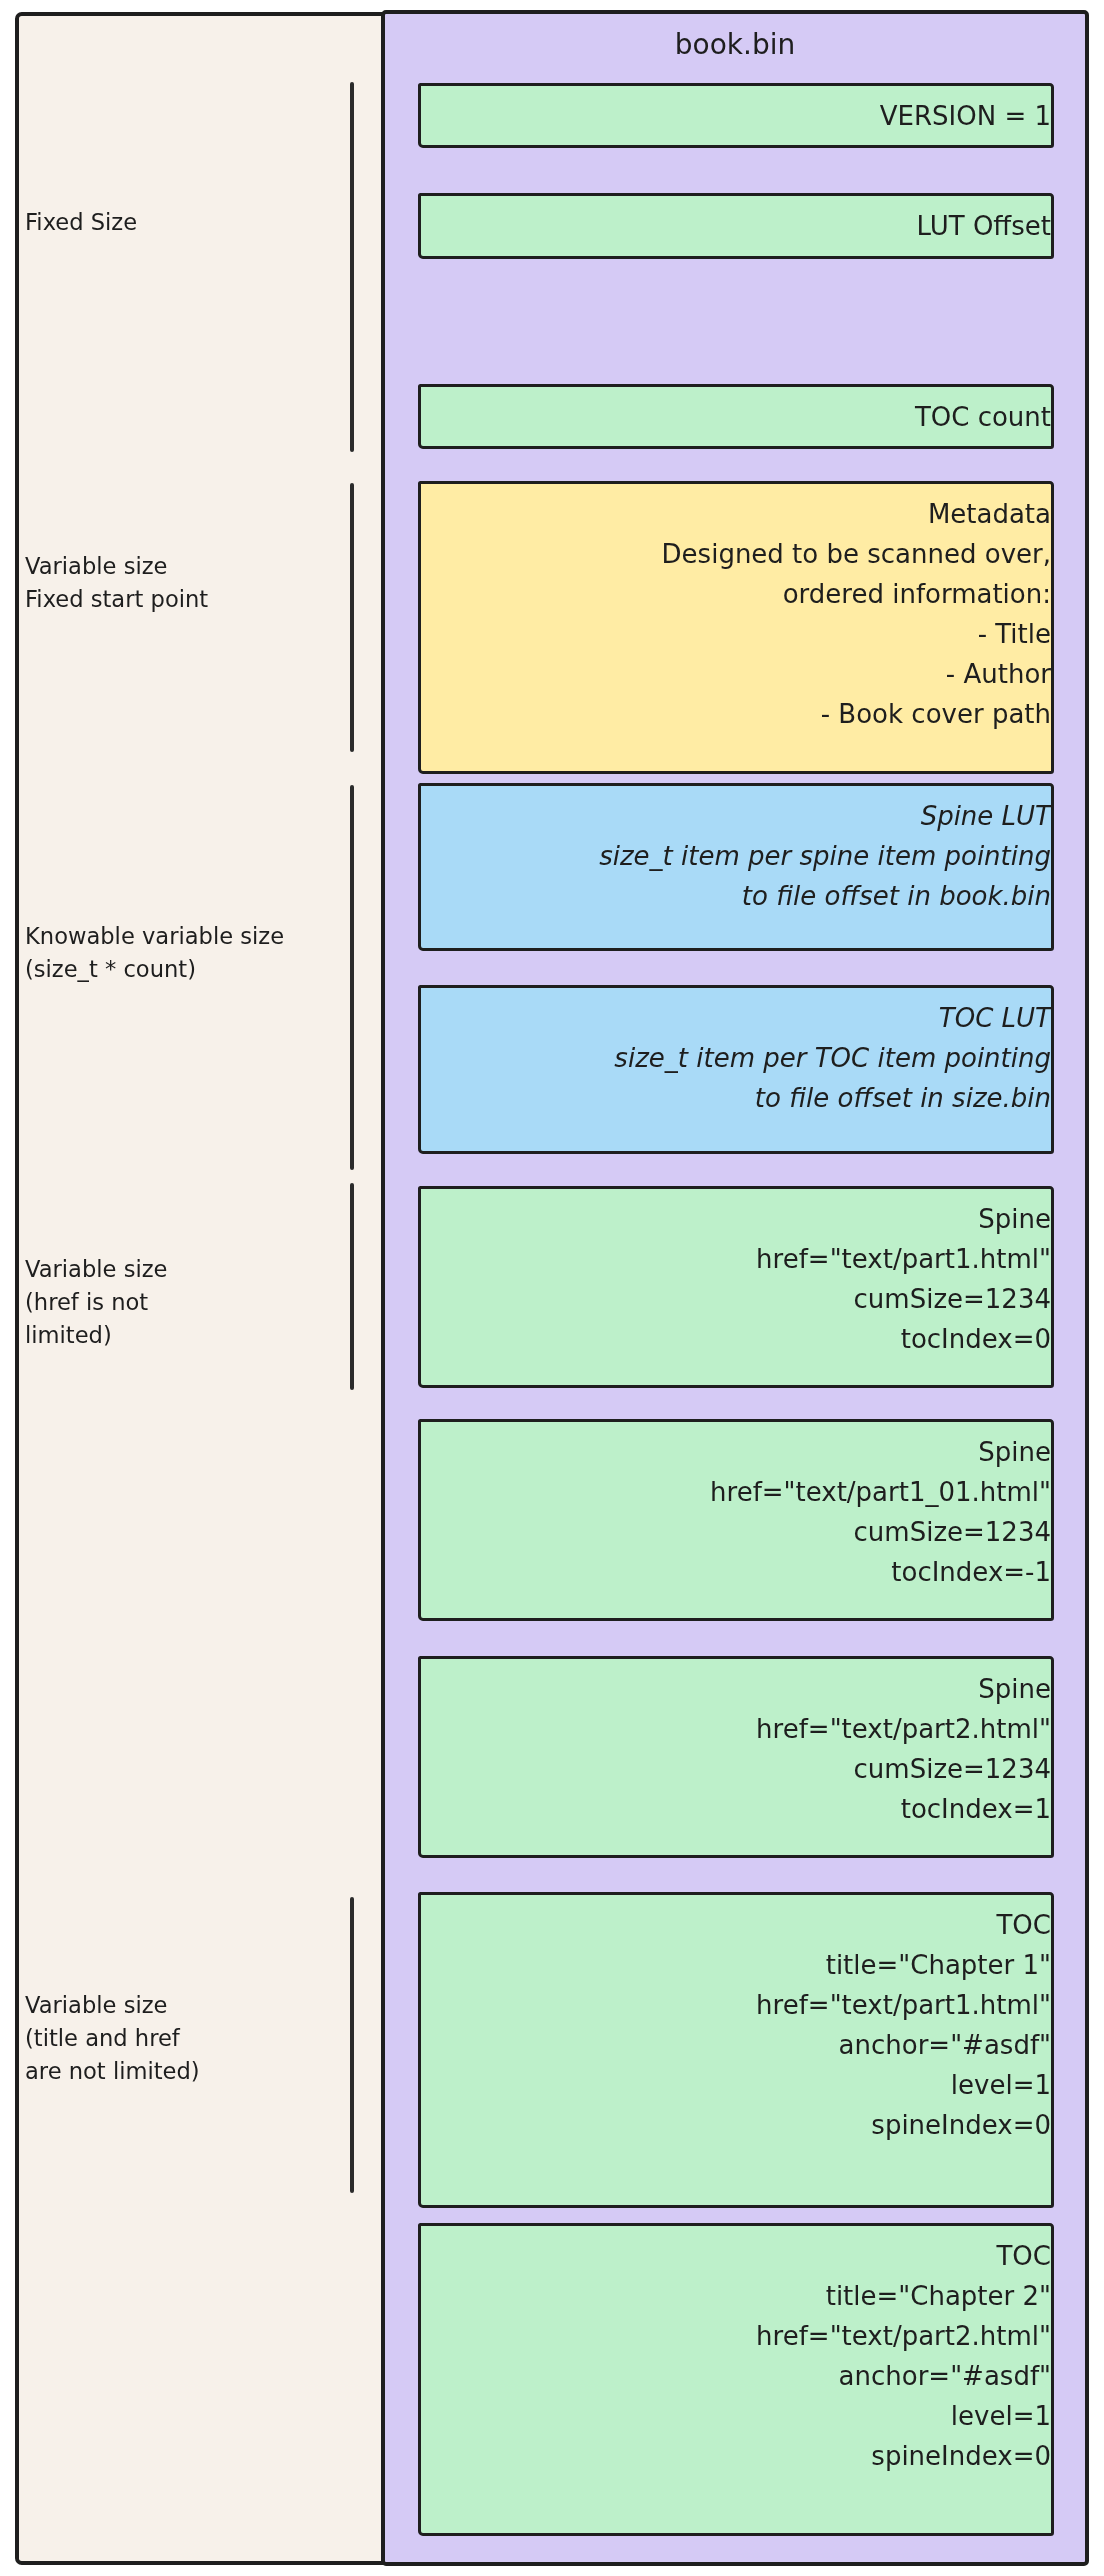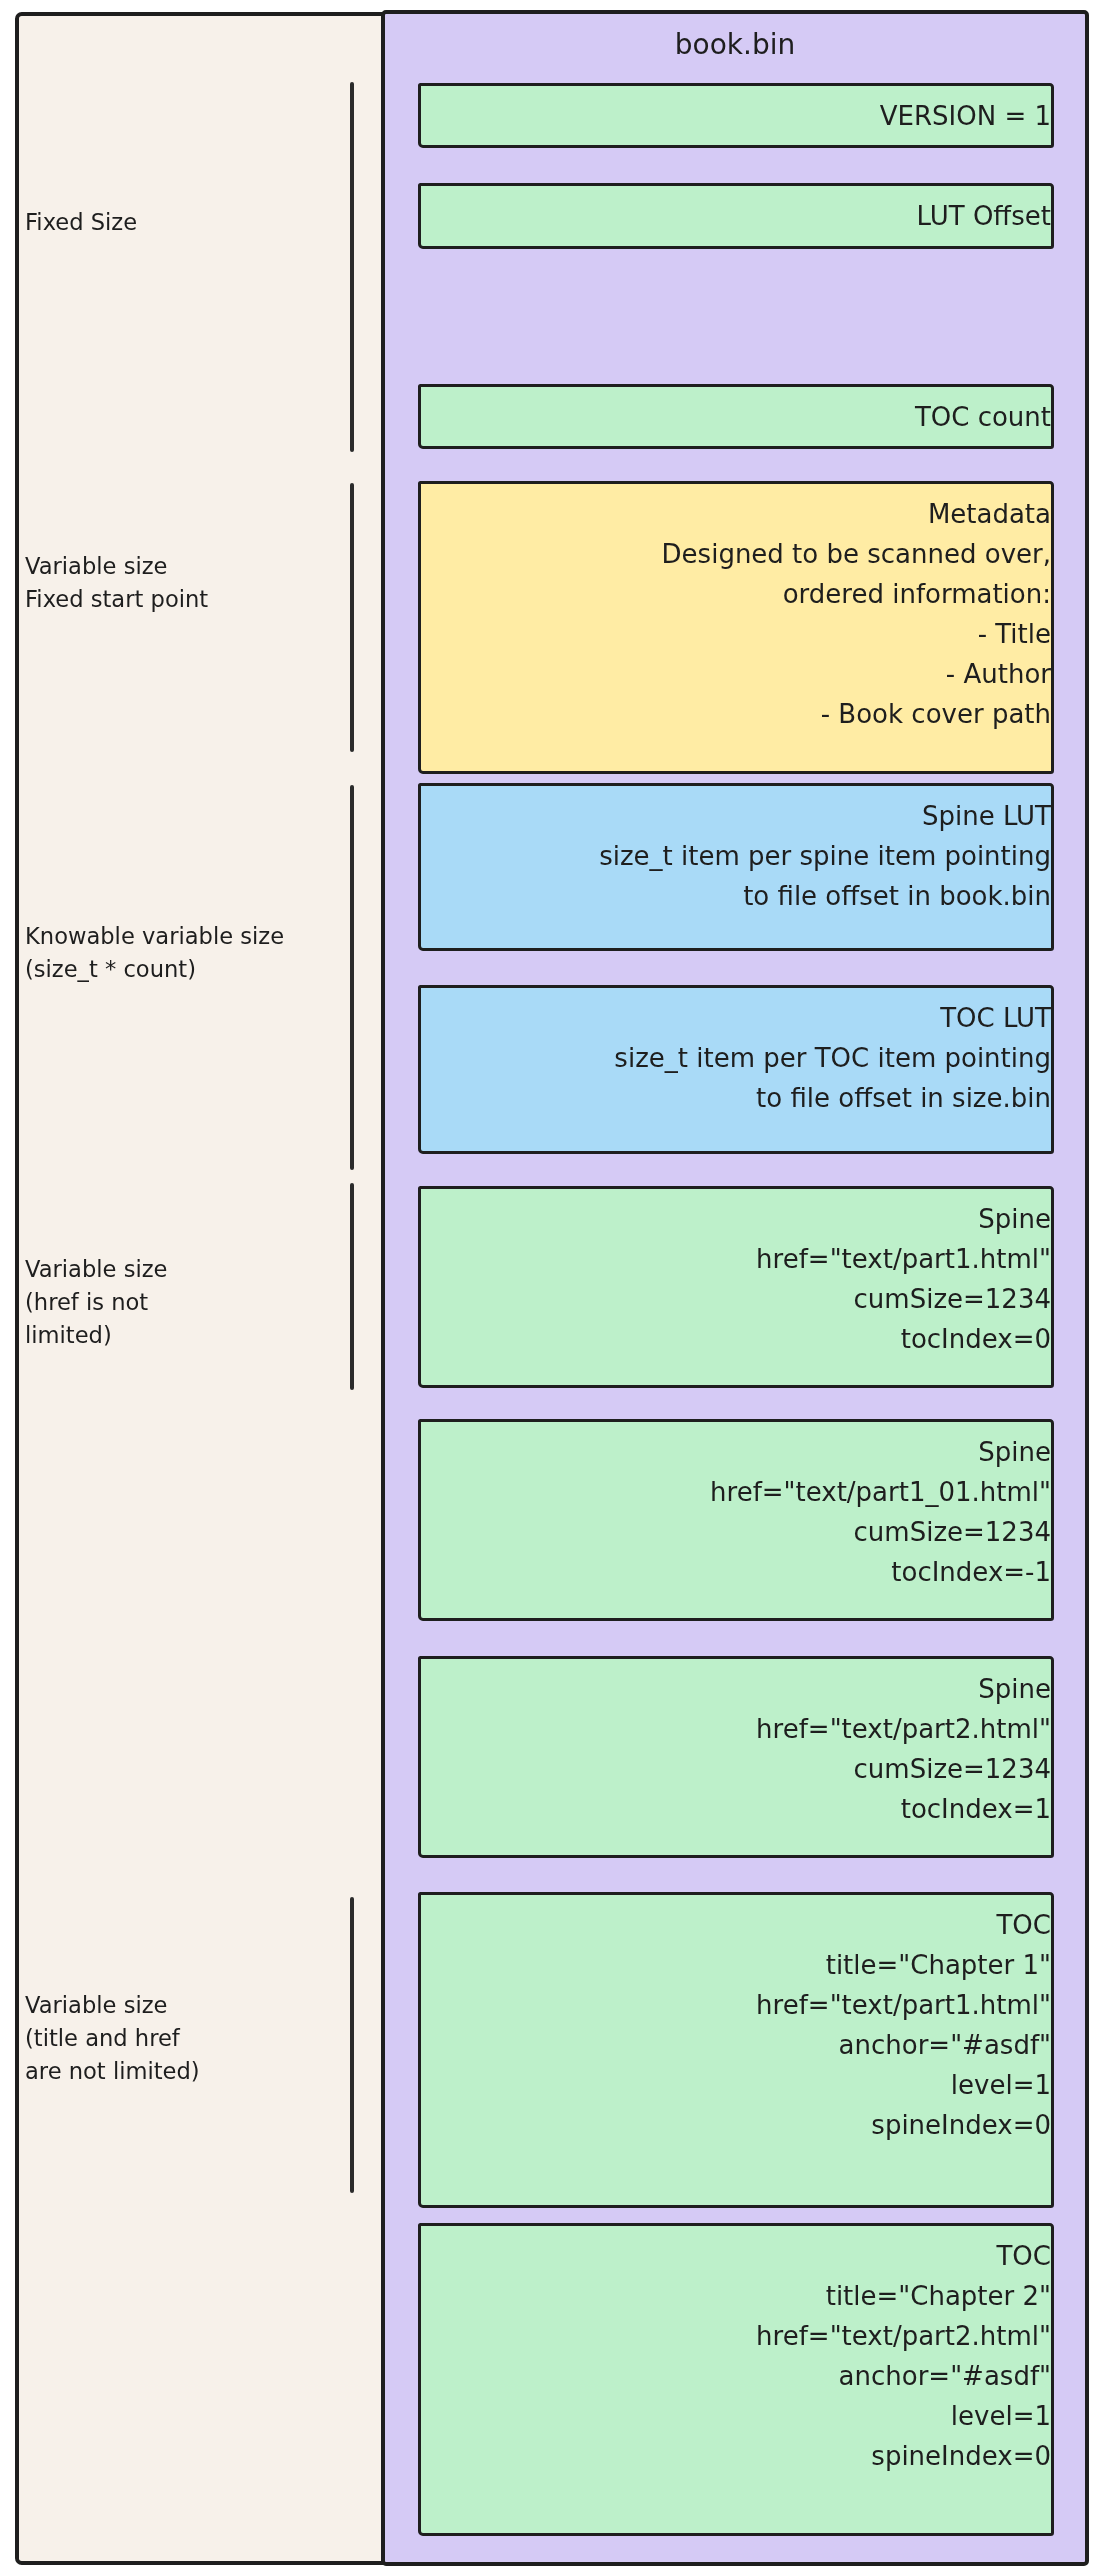--- a/index.html
+++ b/index.html
@@ -57,21 +57,21 @@
     border-radius:2.5px 4.2px 3.3px 5px;
     font-size:26px;
     line-height:40px;
     white-space:pre;
     padding:10px 0 0 16.7px;
     overflow:hidden;
     text-align:right;
   }
   .green{background:var(--green);}
   .yellow{background:var(--yellow);}
-  .blue{background:var(--blue);}
+  .blue{background:var(--blue);font-style:italic;}
 </style>
 </head>
 <body>
 
 <div class="canvas">
 
   <div class="left-panel"></div>
 
   <div class="bracket" style="top:82px;height:370px"></div>
   <div class="bracket" style="top:483px;height:269px"></div>
@@ -88,21 +88,21 @@
 (href is not
 limited)</div>
   <div class="side-label" style="top:1989px">Variable size
 (title and href
 are not limited)</div>
 
   <div class="book-container">
     <div class="book-title">book.bin</div>
 
     <div class="bin-box green" style="top:69px;height:65px">VERSION = 1</div>
-    <div class="bin-box green" style="top:169px;height:66px">LUT Offset</div>
+    <div class="bin-box green" style="top:179px;height:66px">LUT Offset</div>
     <div class="bin-box yellow" style="top:467px;height:293px">Metadata
      Designed to be scanned over,
      ordered information:
          - Title
          - Author
          - Book cover path</div>
     <div class="bin-box green" style="top:370px;height:65px">TOC count</div>
     <div class="bin-box blue" style="top:769px;height:168px">Spine LUT
      size_t item per spine item pointing
      to file offset in book.bin</div>

